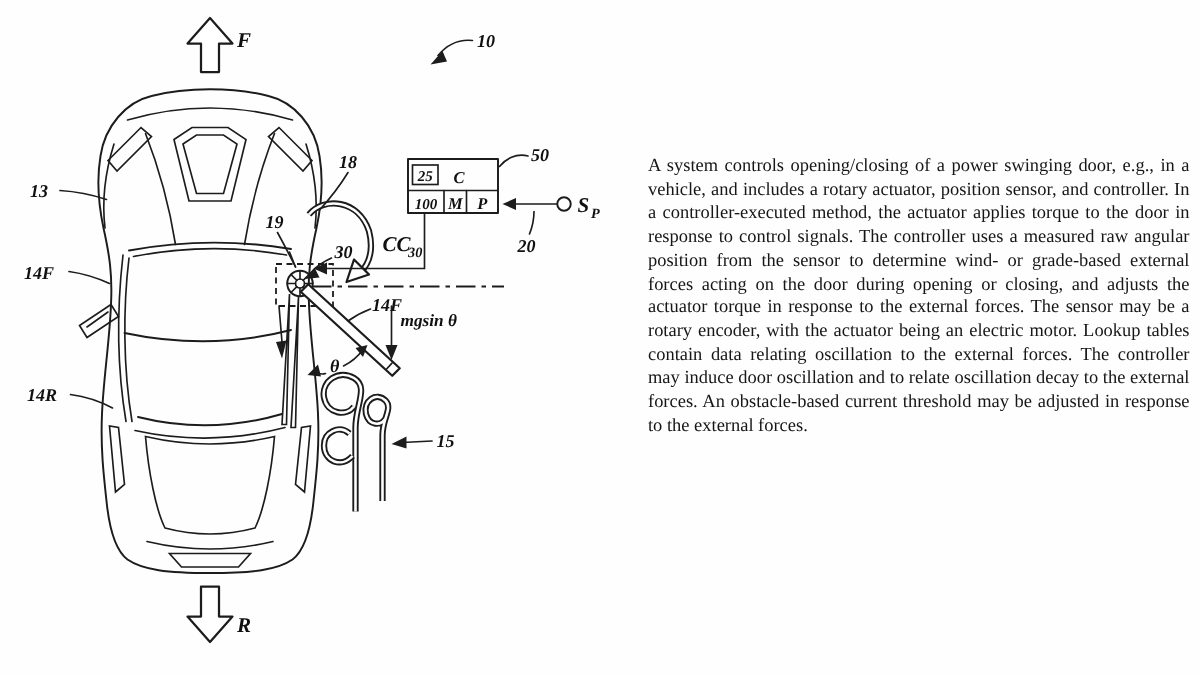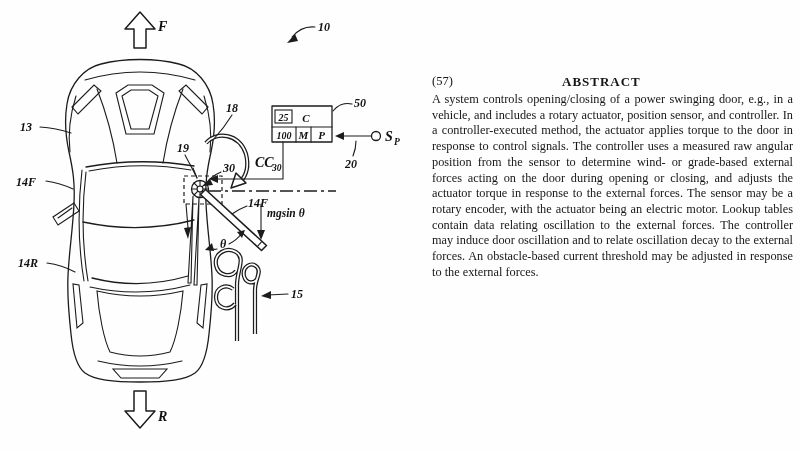--- a/index.html
+++ b/index.html
@@ -31,20 +31,21 @@
   .boxt{font:italic bold 11px "Liberation Serif", serif;}
   .boxs{font:italic bold 10px "Liberation Serif", serif;}
   .phys{font:italic bold 11.5px "Liberation Serif", serif;}
 
   
   .abstract{position:absolute;left:432px;top:74px;width:361px;}
   .abs-head{position:relative;height:18px;}
   .abs-num{position:absolute;left:0;top:0;font-size:12.5px;}
   .abs-title{position:absolute;left:130px;top:0;font-weight:bold;font-size:13px;letter-spacing:1px;}
   .abs-body{
+    margin-top:29px;
     font-size:12.3px;line-height:15.7px;
     text-align:justify;text-align-last:left;
     -webkit-hyphens:auto;hyphens:auto;
   }
 </style>
 </head>
 <body>
 
 <div class="page">
 
@@ -221,20 +222,16 @@
         <text class="big" x="255" y="167">CC</text>
         <text class="sub" x="272" y="171">30</text>
       </g>
 
       <path class="dashdot" d="M 208,191 L 336,191"></path>
 
     </svg>
   </div>
 
   <div class="abstract">
-    <div class="abs-head">
-      <span class="abs-num">(57)</span>
-      <span class="abs-title">ABSTRACT</span>
-    </div>
     <div class="abs-body">A system controls opening/closing of a power swinging door, e.g., in a vehicle, and includes a rotary actuator, position sensor, and controller. In a controller-executed method, the actuator applies torque to the door in response to control signals. The controller uses a measured raw angular position from the sensor to determine wind- or grade-based external forces acting on the door during opening or closing, and adjusts the actuator torque in response to the external forces. The sensor may be a rotary encoder, with the actuator being an electric motor. Lookup tables contain data relating oscillation to the external forces. The controller may induce door oscillation and to relate oscillation decay to the external forces. An obstacle-based current threshold may be adjusted in response to the external forces.</div>
   </div>
 
 </div>
 
 </body></html>

